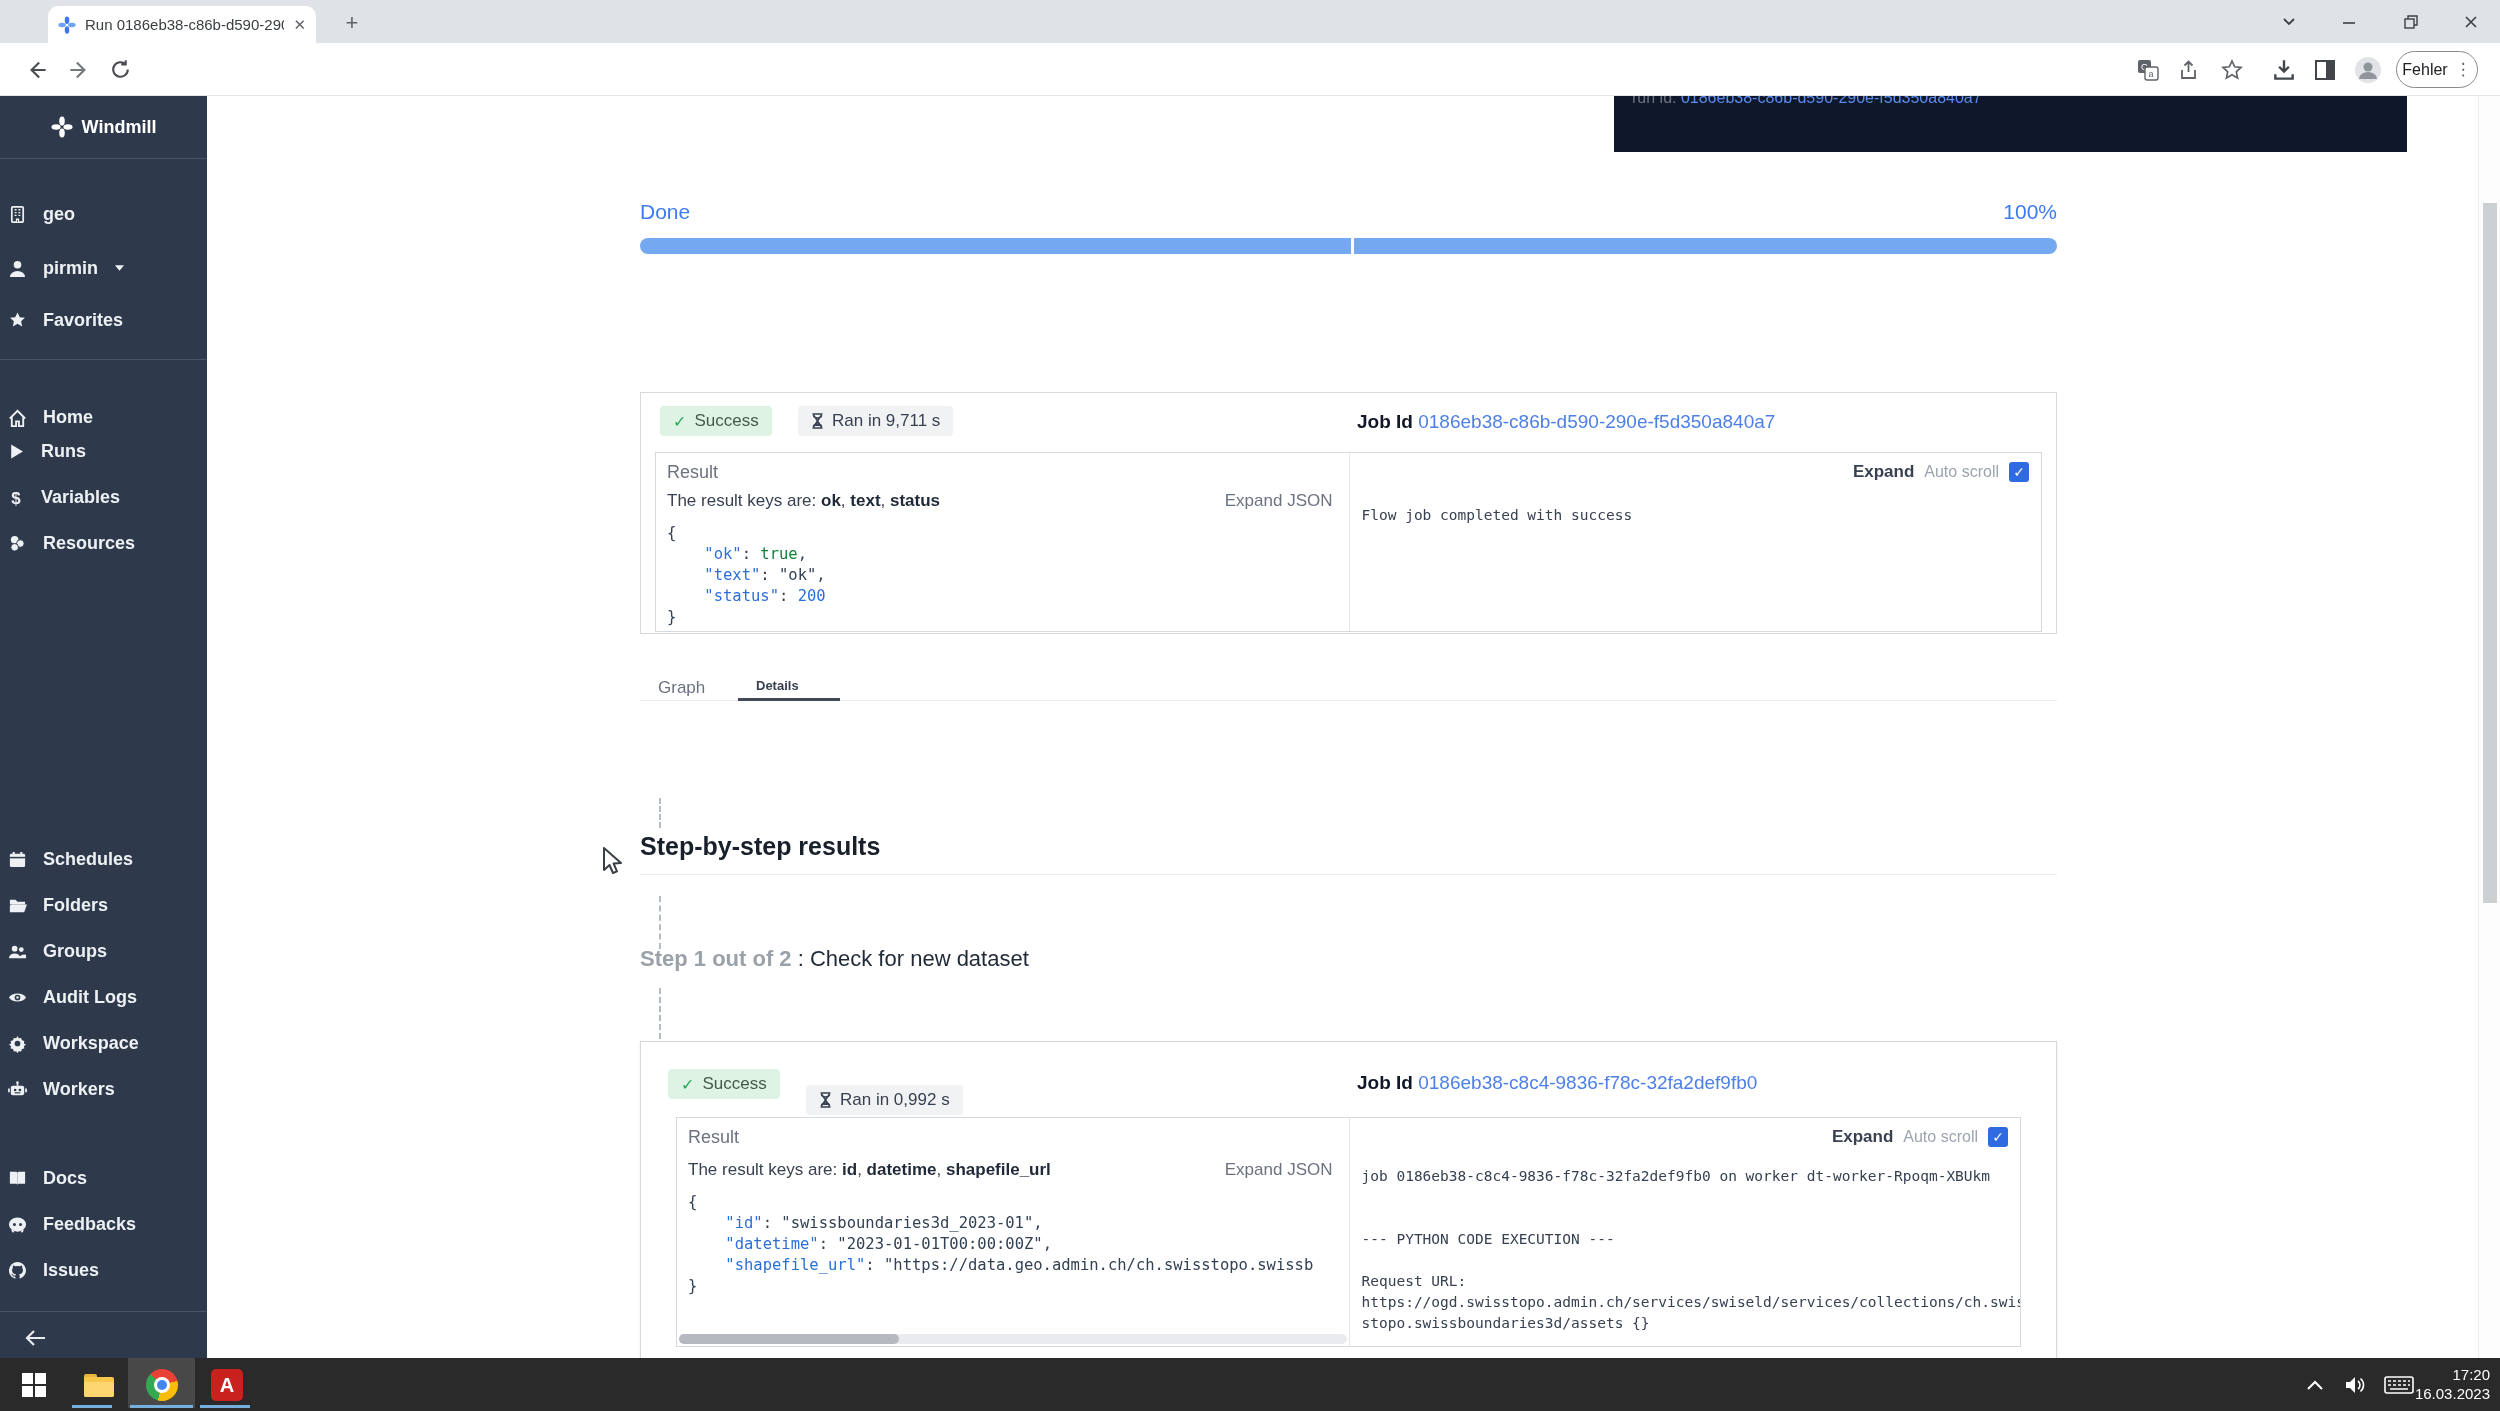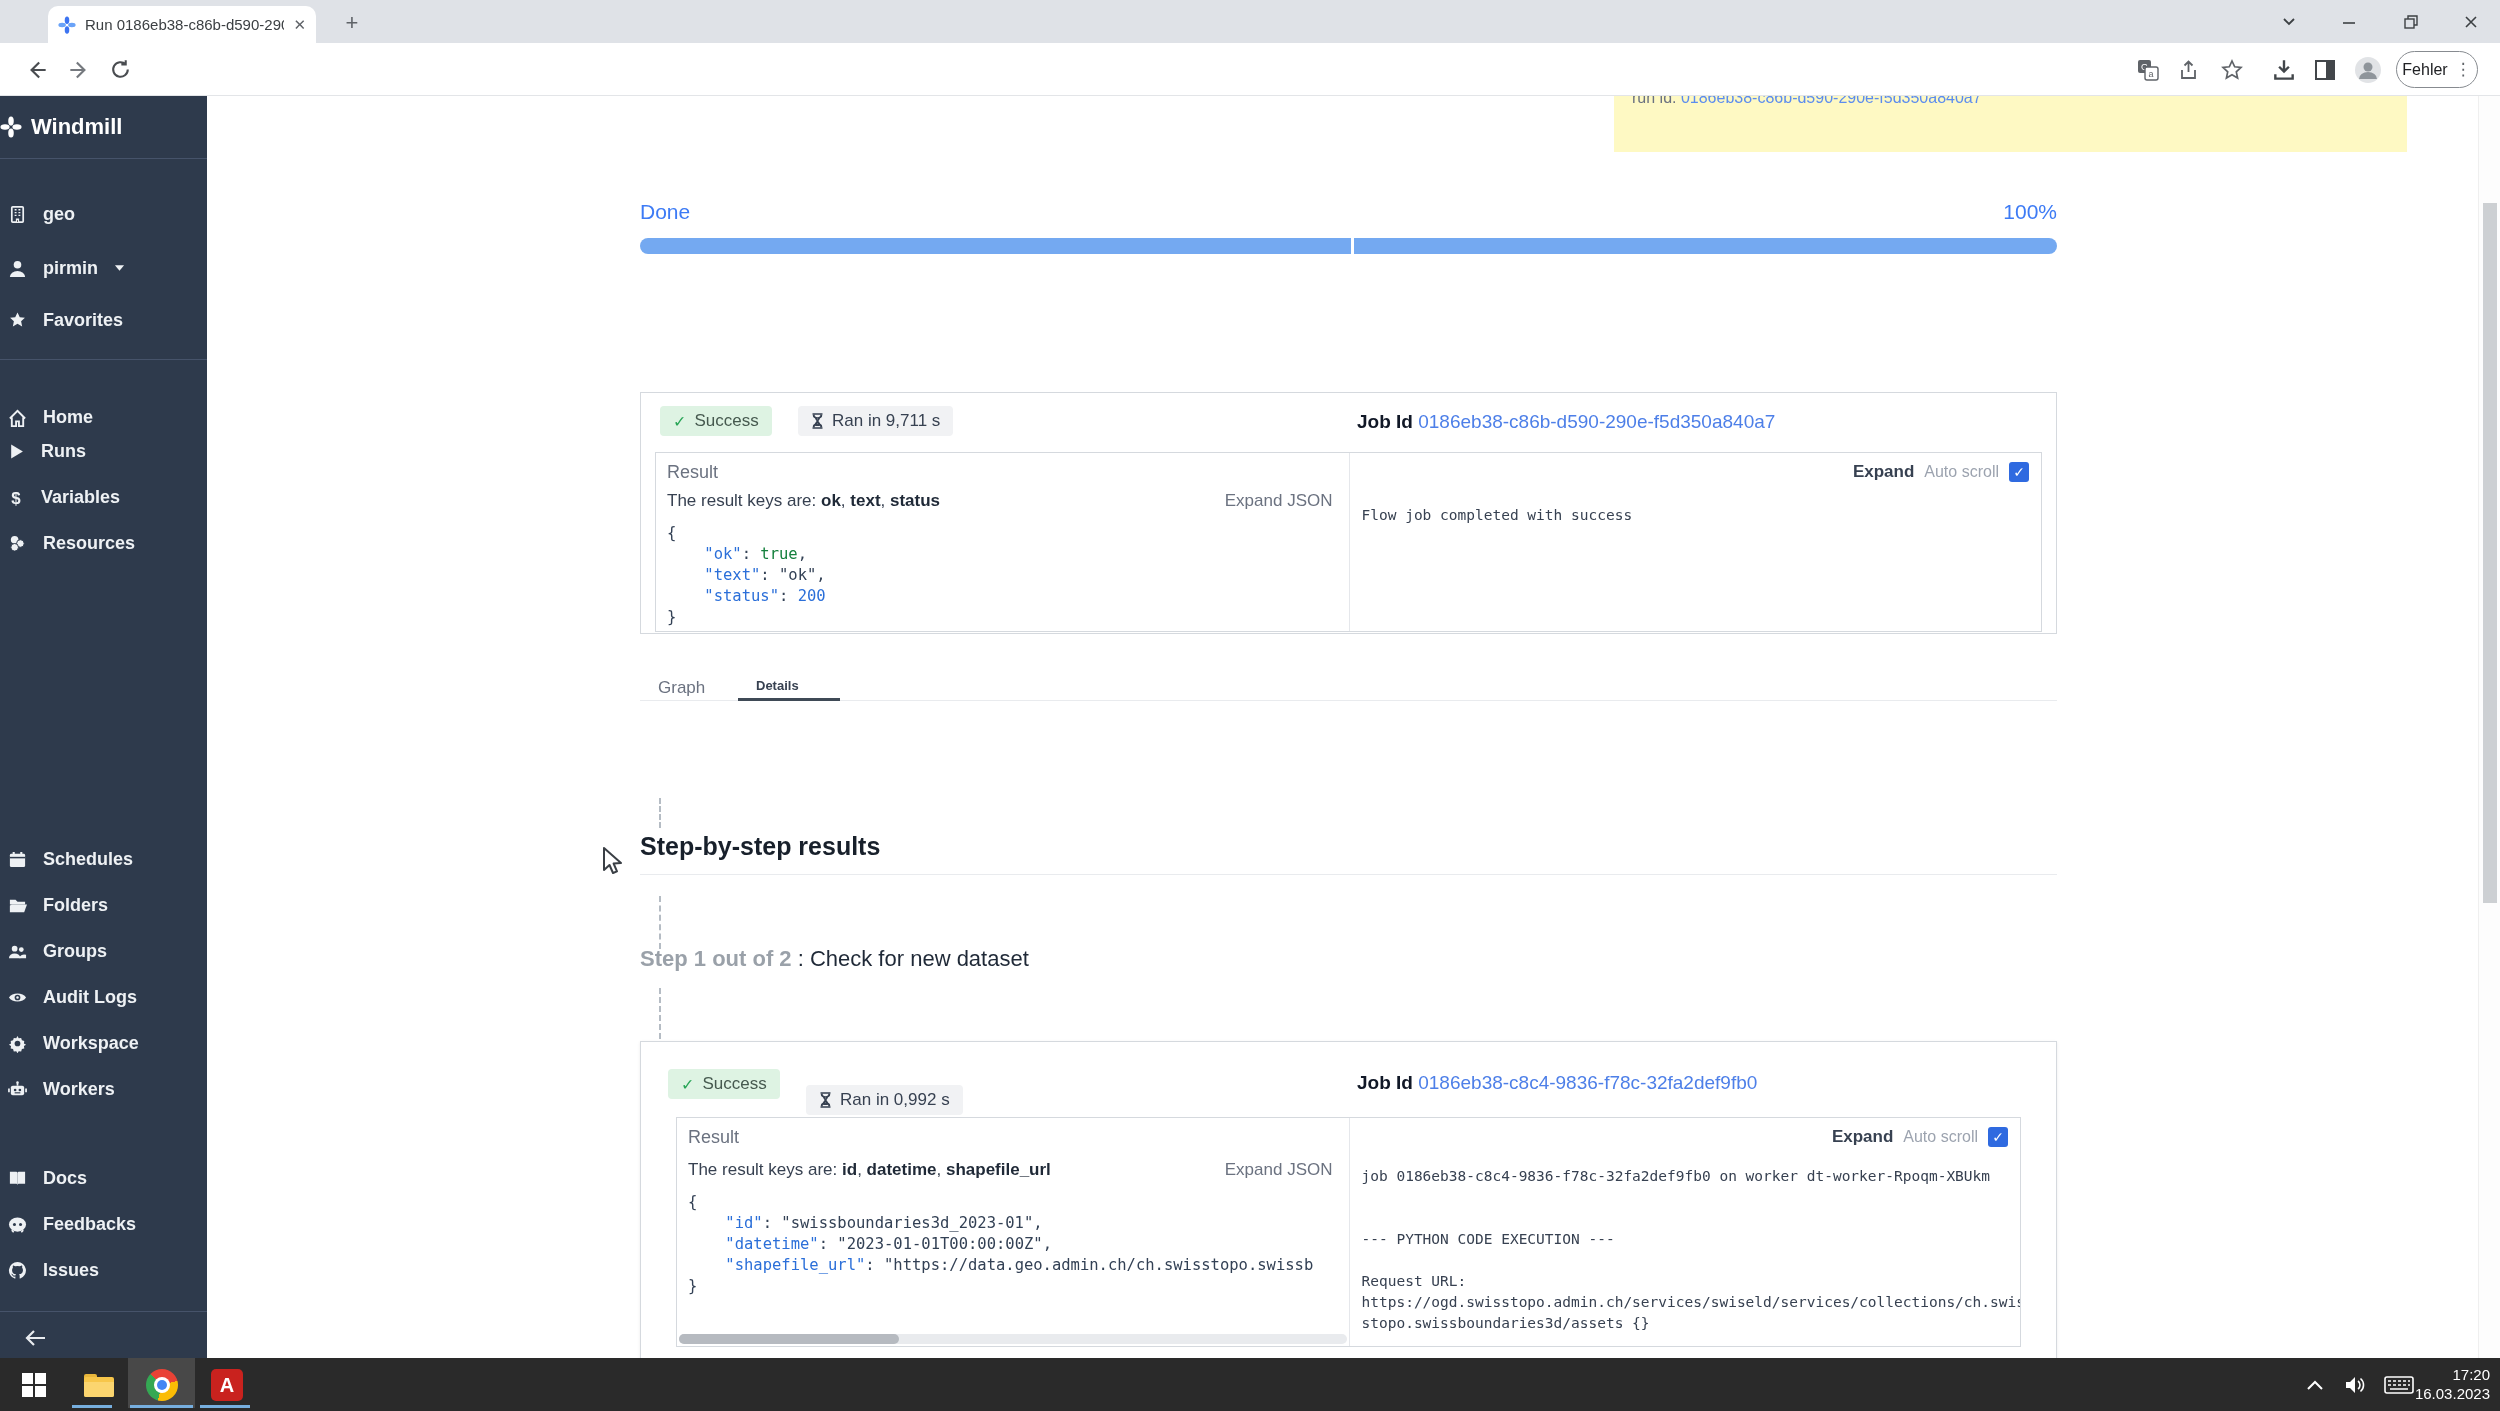--- a/index.html
+++ b/index.html
@@ -24,32 +24,32 @@
   .urlpill{ position:absolute; left:150px; top:9px; width:1978px; height:36px; background:#f0f2f4;
             border-radius:18px; display:flex; align-items:center; padding:0 16px; gap:12px; }
   .urltext{ font-size:17px; color:#26282b; white-space:nowrap; overflow:hidden; }
   .fehler{ position:absolute; left:2396px; top:8px; width:82px; height:37px; border:1px solid #878b90;
            border-radius:19px; display:flex; align-items:center; justify-content:center; gap:7px;
            font-size:16px; color:#202124; }
   .dots{ font-size:17px; color:#5f6368; letter-spacing:0; }
 
   
   .sidebar{ position:absolute; left:0; top:96px; width:207px; height:1262px; background:#2e3a4c; color:#e8ebef; }
-  .brand{ display:flex; align-items:center; justify-content:flex-start; gap:9px; height:62px;
-          font-size:22px; font-weight:bold; color:#fff; }
+  .brand{ display:flex; align-items:center; justify-content:center; gap:9px; height:62px;
+          font-size:18px; font-weight:bold; color:#fff; }
   .sep{ height:1px; background:#46536a; }
   .sbitem{ display:flex; align-items:center; gap:16px; height:46px; padding-left:8px;
            font-size:18px; font-weight:600; color:#eef1f4; }
   .sbitem svg{ flex:0 0 auto; }
   .sb-gap{ height:10px; }
   .backarrow{ padding:16px 0 0 24px; color:#e8ebef; }
 
   
   .main{ position:absolute; left:207px; top:96px; width:2293px; height:1262px; background:#fff; overflow:hidden; }
-  .runid-panel{ position:absolute; left:1407px; top:0; width:793px; height:56px; background:#fef9c3; overflow:hidden; }
+  .runid-panel{ position:absolute; left:1407px; top:0; width:793px; height:56px; background:#0f172a; overflow:hidden; }
   .runid-text{ position:absolute; left:18px; top:-7px; font-size:16px; color:#6b7280; white-space:nowrap; }
   .runid-text a{ color:#5b8cef; text-decoration:none; }
 
   .col{ position:absolute; left:433px; top:0; width:1417px; height:1262px; }
   .plabel{ position:absolute; top:104px; font-size:21px; font-weight:500; color:#3d7bf5; }
   .pbar{ position:absolute; left:0; top:142px; width:1417px; height:16px; border-radius:8px; overflow:hidden; background:#74a9f1; }
   .pbar .div{ position:absolute; left:50.2%; top:0; width:3px; height:16px; background:#fff; }
 
   .h1{ position:absolute; left:0; font-size:27px; font-weight:bold; color:#18202b; }
   .hr{ position:absolute; left:0; width:1417px; height:1px; background:#e9ebee; }

